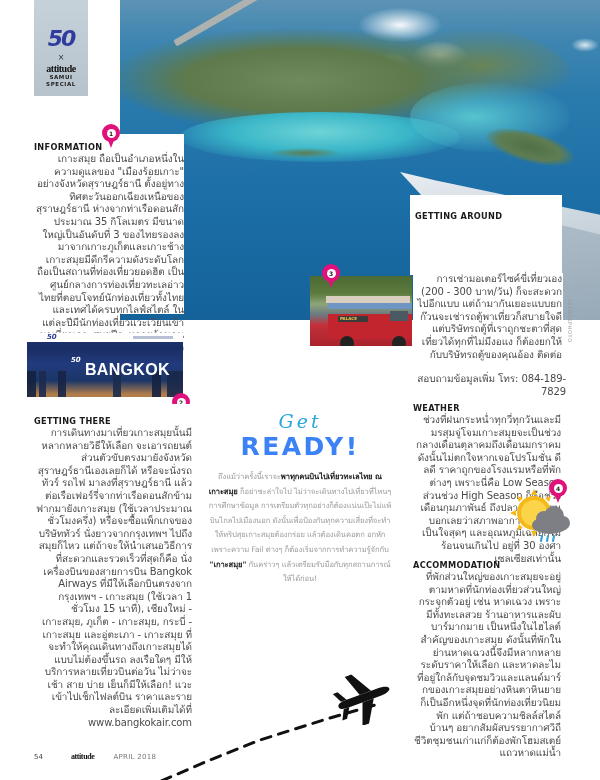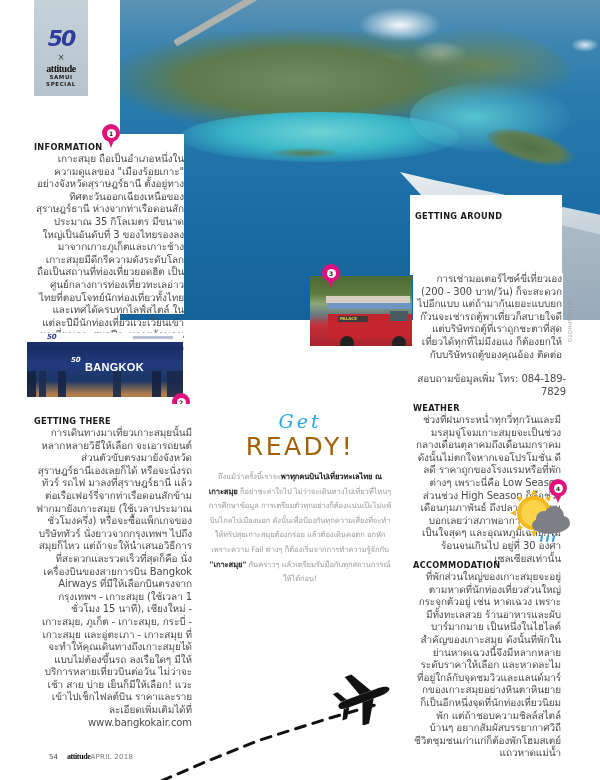--- a/index.html
+++ b/index.html
@@ -126,21 +126,21 @@
       position: absolute; left: 0; bottom: 0; width: 100%; height: 26px;
       background:
         linear-gradient(90deg,
           #14213f 0 6%, transparent 6% 8%, #1b2a4d 8% 12%, transparent 12% 20%,
           #162446 20% 25%, transparent 25% 55%, #1a2b4d 55% 60%, transparent 60% 80%,
           #142040 80% 86%, transparent 86% 90%, #18284a 90% 100%);
       opacity: 0.9;
     }
     .web-bangkok {
       position: absolute; left: 58px; top: 19px; font-family: "Liberation Sans", sans-serif;
-      font-weight: bold; font-size: 11px; color: #ffffff; letter-spacing: 0.3px;
+      font-weight: bold; font-size: 16px; color: #ffffff; letter-spacing: 0.3px;
     }
     .web-50 { position: absolute; left: 44px; top: 14px; font-size: 7px; font-weight: 900; color: #fff; font-style: italic; }
 
     .there-panel { left: 22px; top: 404px; width: 170px; height: 330px; padding: 12px 0 0 12px; }
 
     
     .truck-photo {
       position: absolute; left: 310px; top: 276px; width: 102px; height: 70px; overflow: hidden;
       background: linear-gradient(180deg, #4c6a35 0%, #5c7b3d 25%, #8ea57a 40%, #6a7a80 55%, #c4303a 70%, #a9222c 100%);
     }
@@ -160,42 +160,42 @@
     }
 
     
     .get-script {
       position: absolute; left: 200px; top: 410px; width: 200px; text-align: center;
       font-family: "DejaVu Serif", serif; font-style: italic; font-size: 19px; color: #27a7dd;
       letter-spacing: 3px; line-height: 22px;
     }
     .ready-title {
       position: absolute; left: 200px; top: 432px; width: 200px; text-align: center;
-      font-family: "DejaVu Sans", sans-serif; font-weight: normal; font-size: 25px; color: #a16207;
+      font-family: "DejaVu Sans", sans-serif; font-weight: bold; font-size: 25px; color: #3b82f6;
       letter-spacing: 2.5px; line-height: 30px;
     }
     .intro {
       position: absolute; left: 207px; top: 470px; width: 186px; text-align: center;
       font-family: "DejaVu Sans", sans-serif; font-size: 7.6px; color: #9a9a9a;
       line-height: 14.6px; letter-spacing: -0.1px;
     }
     .intro b { color: #1a1a1a; font-weight: bold; }
 
     
     .plane { position: absolute; left: 333px; top: 670px; width: 60px; height: 55px; }
     .flight-path { position: absolute; left: 140px; top: 700px; width: 240px; height: 90px; }
 
     
     .weather-panel { position: absolute; left: 413px; top: 403px; width: 150px; padding-left: 0; }
     .weather-icon { position: absolute; left: 508px; top: 485px; width: 64px; height: 62px; }
 
     .accom-panel { position: absolute; left: 413px; top: 560px; width: 150px; }
 
     
-    .footer { position: absolute; left: 34px; top: 752px; display: flex; align-items: baseline; gap: 9px; margin-left: 15px; }
+    .footer { position: absolute; left: 34px; top: 752px; display: flex; align-items: baseline; gap: 28px; }
     .page-num { font-size: 7px; color: #444; }
     .footer-brand { font-family: "Liberation Serif", serif; font-weight: bold; font-size: 8px; color: #111; letter-spacing: -0.4px; }
     .footer-date { font-size: 7px; color: #777; letter-spacing: 0.3px; margin-left: -9px; }
   </style>
 </head>
 <body>
 
 <div class="hero">
   <div class="land"></div>
   <div class="runway"></div>

